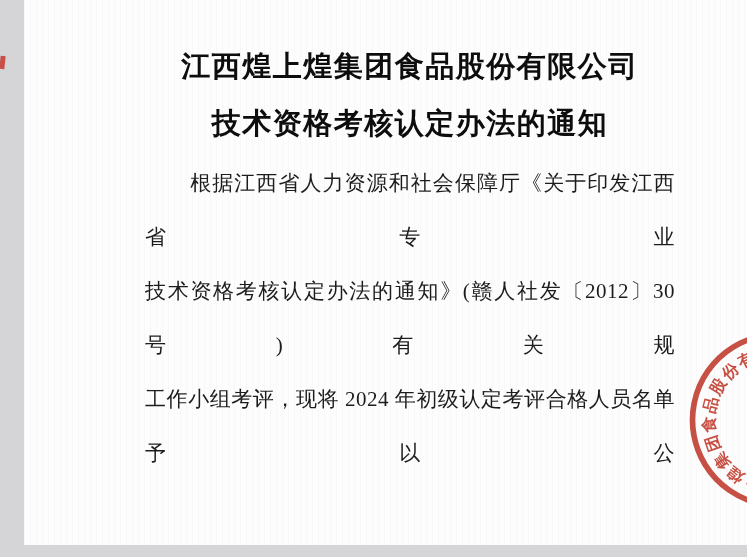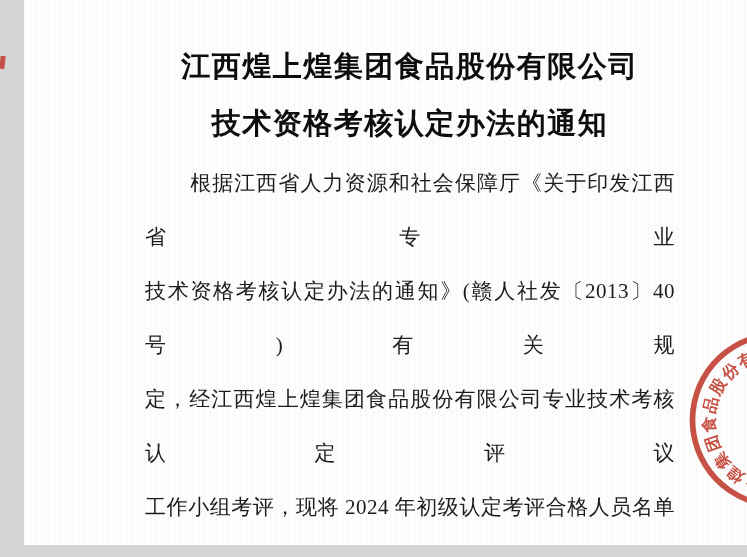--- a/index.html
+++ b/index.html
@@ -87,22 +87,21 @@
 
   <div class="content">
 
     <div class="doc-title">
       <div>江西煌上煌集团食品股份有限公司</div>
       <div>技术资格考核认定办法的通知</div>
     </div>
 
     <div class="doc-body">
       <div class="line just indent">根据江西省人力资源和社会保障厅《关于印发江西省专业</div>
-      <div class="line just">技术资格考核认定办法的通知》(赣人社发〔2013〕40 号)有关规</div>
-      <div class="line just">定，经江西煌上煌集团食品股份有限公司专业技术考核认定评议</div>
+      <div class="line just">技术资格考核认定办法的通知》(赣人社发〔2012〕30 号)有关规</div>
       <div class="line just">工作小组考评，现将 2024 年初级认定考评合格人员名单予以公</div>
 
     </div>
   </div>
 
   <div class="seal-wrap">
     <svg width="190" height="190" viewBox="0 0 200 200">
       <g transform="rotate(-100 100 100)">
         <circle class="seal-stroke" cx="100" cy="100" r="90" fill="none" stroke-width="6"></circle>
         <polygon class="seal-fill" points="100,70 107.6,89.5 128.5,90.7 112.4,104 117.6,124.3 100,113 82.4,124.3 87.6,104 71.5,90.7 92.4,89.5"></polygon>

